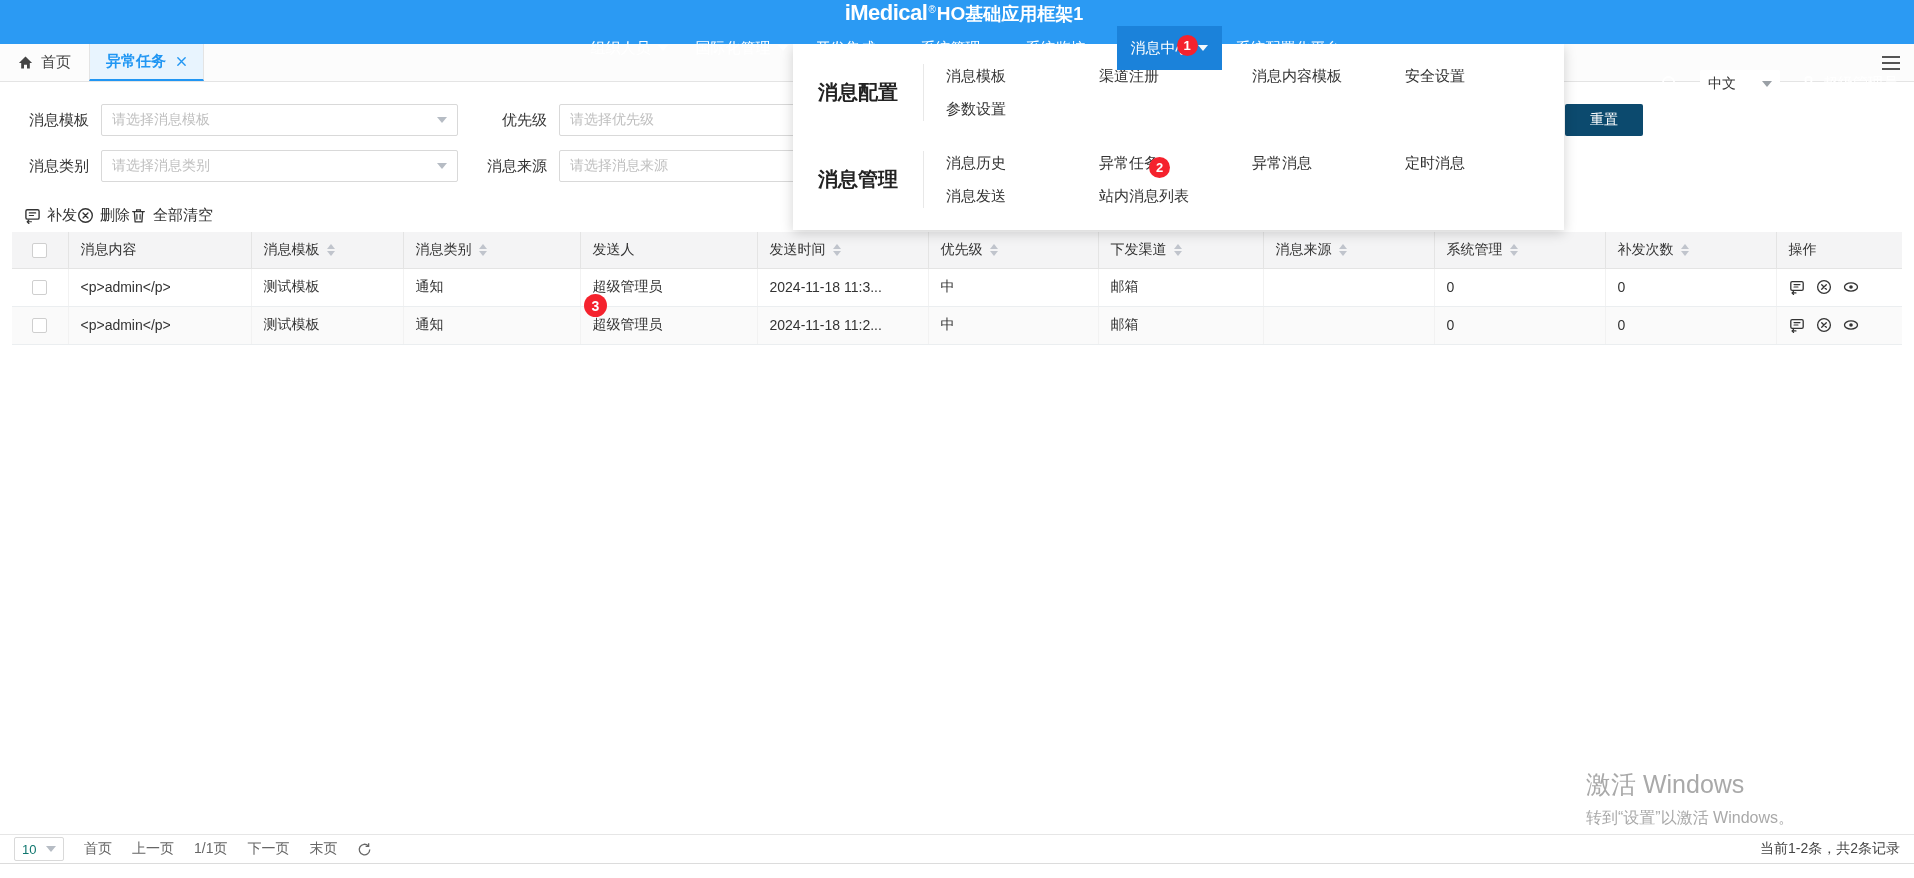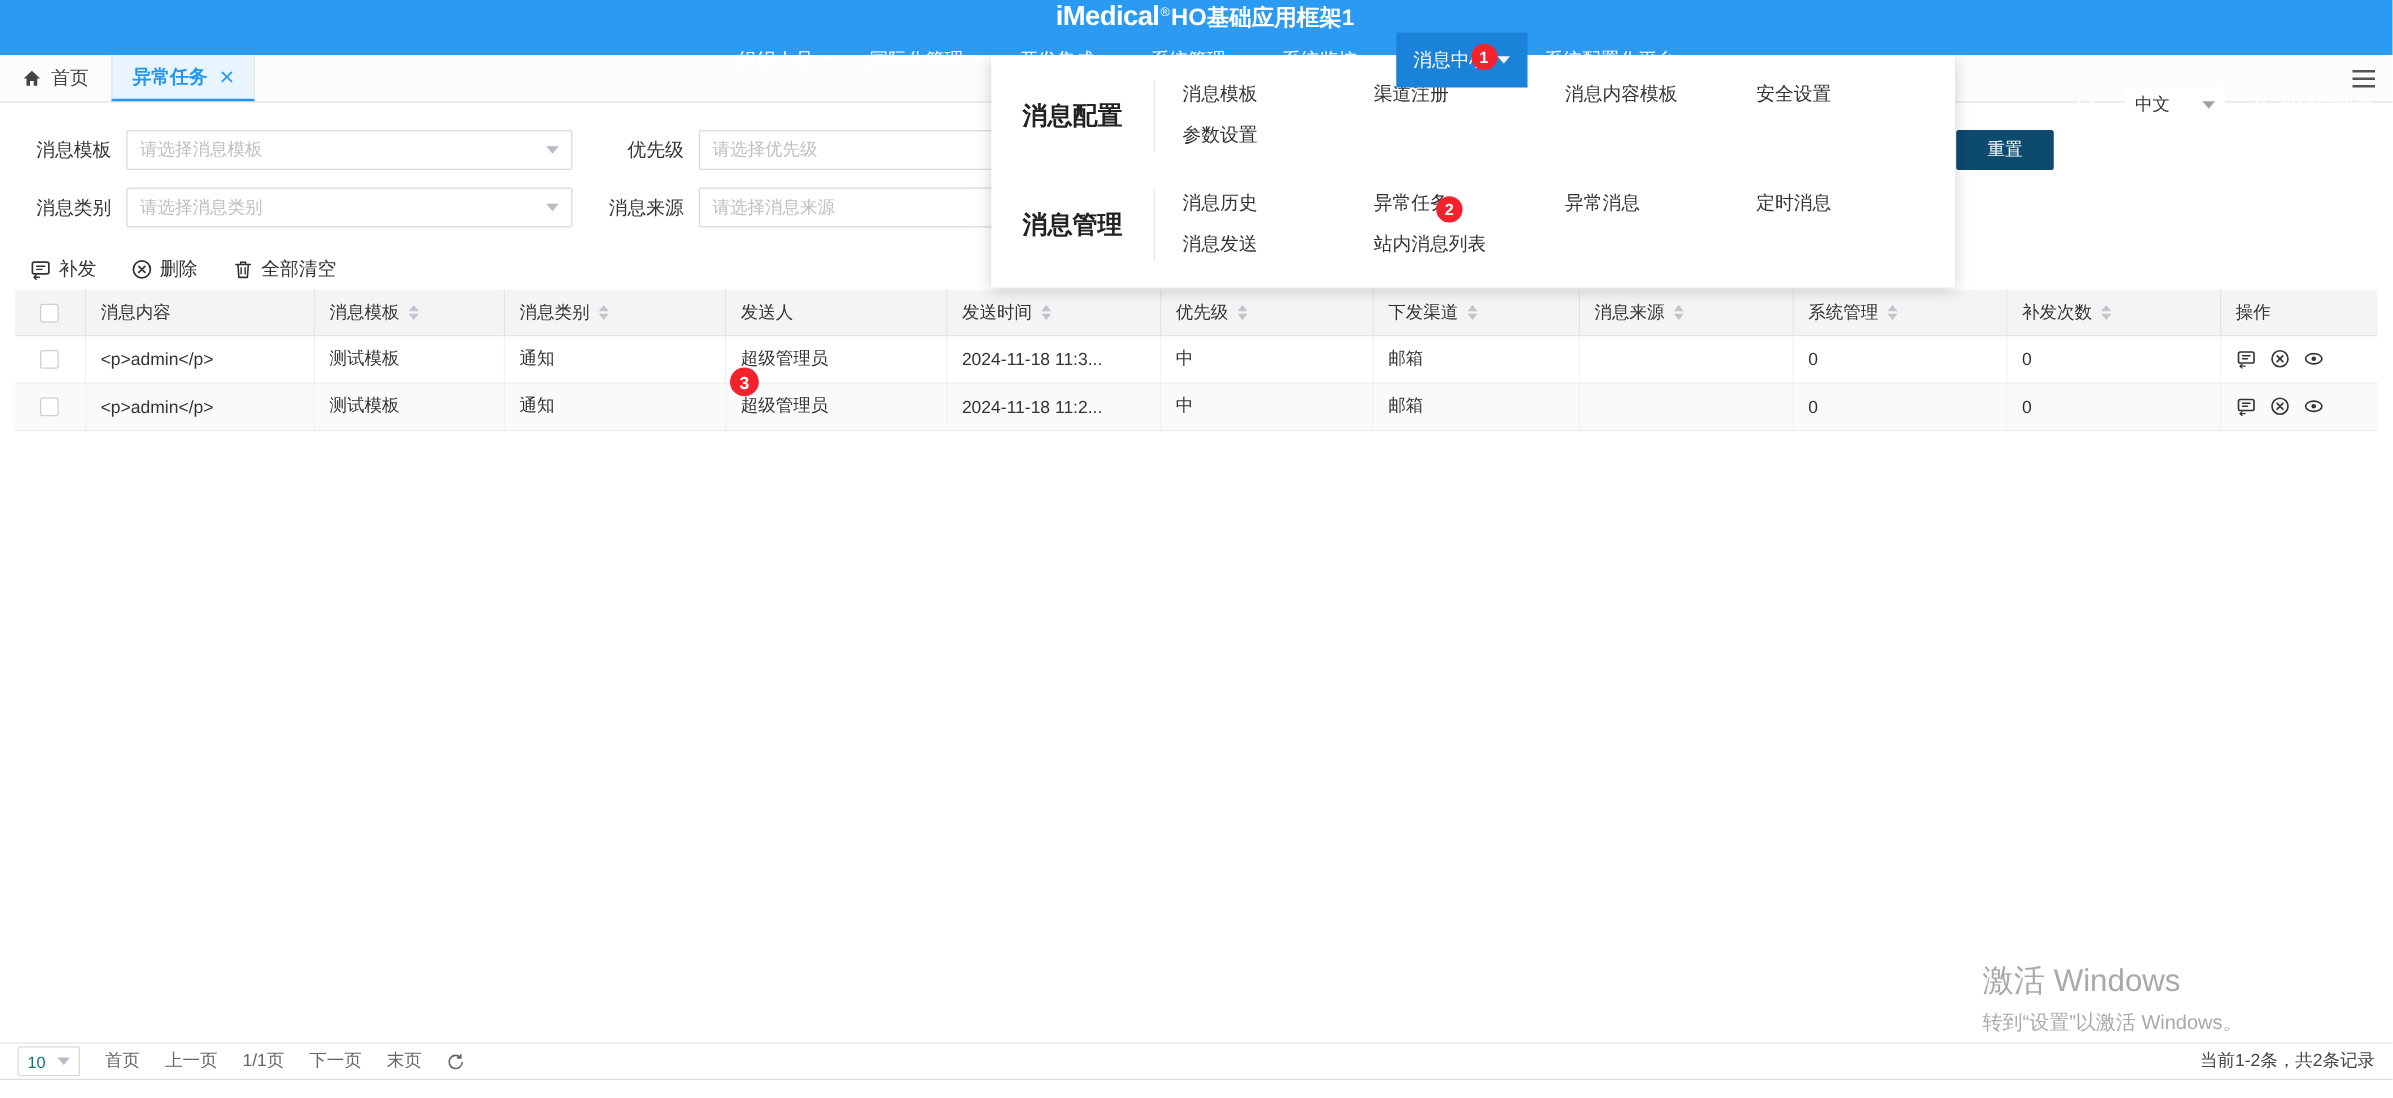--- a/index.html
+++ b/index.html
@@ -38,21 +38,21 @@
   .filter-row.r1 { margin-top:22px; }
   .filter-row.r2 { margin-top:14px; }
   .f-label { text-align:right; padding-right:12px; font-size:15px; color:#333; white-space:nowrap; }
   .f-label.l1 { width:89px; }
   .f-label.l2 { width:101px; }
   .f-select { width:357px; height:32px; border:1px solid #d9d9d9; border-radius:2px; display:flex; align-items:center; justify-content:space-between; padding:0 10px; font-size:14px; background:#fff; cursor:pointer; }
   .f-placeholder { color:#bfbfbf; }
   .caret-sel { width:0; height:0; border-left:5px solid transparent; border-right:5px solid transparent; border-top:6px solid #b6bcc4; }
   .reset-btn { position:absolute; left:1565px; top:104px; width:78px; height:32px; background:#0c4a6e; color:#fff; font-size:14px; border:none; border-radius:2px; cursor:pointer; z-index:5; }
   
-  .toolbar { position:absolute; top:200px; left:24px; display:flex; align-items:center; gap:28px; height:30px; }
+  .toolbar { position:absolute; top:200px; left:24px; display:flex; align-items:center; height:30px; }
   .tool-btn { display:flex; align-items:center; gap:6px; font-size:15px; color:#333; cursor:pointer; }
   
   .table-wrap { position:absolute; top:232px; left:12px; width:1890px; }
   table { width:100%; border-collapse:collapse; table-layout:fixed; font-size:14px; color:#333; }
   thead th { background:#f4f4f5; height:36px; font-weight:normal; text-align:left; padding:0 12px; border-bottom:1px solid #e4e4e4; border-right:1px solid #e4e4e4; white-space:nowrap; overflow:hidden; }
   thead th:last-child { border-right:none; }
   tbody td { height:38px; padding:0 12px; border-bottom:1px solid #ebeef0; border-right:1px solid #f2f2f2; white-space:nowrap; overflow:hidden; }
   tbody td:last-child { border-right:none; }
   tbody tr.alt { background:#fafafa; }
   .col-check { text-align:center; padding:0 !important; }

